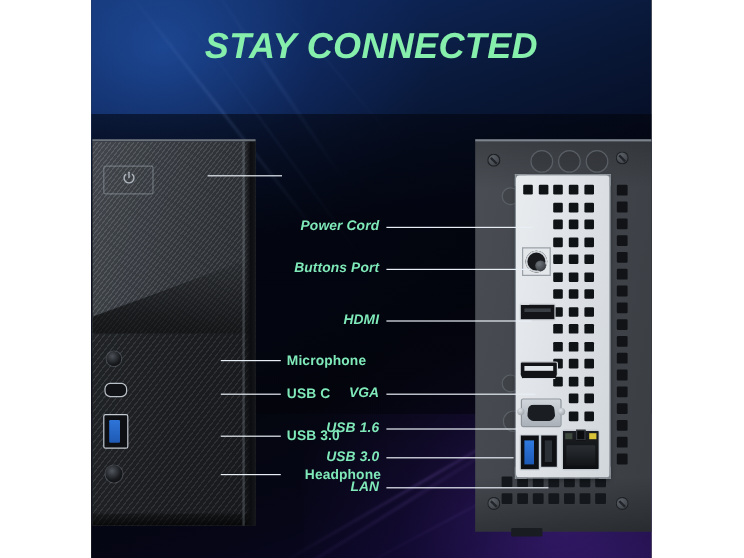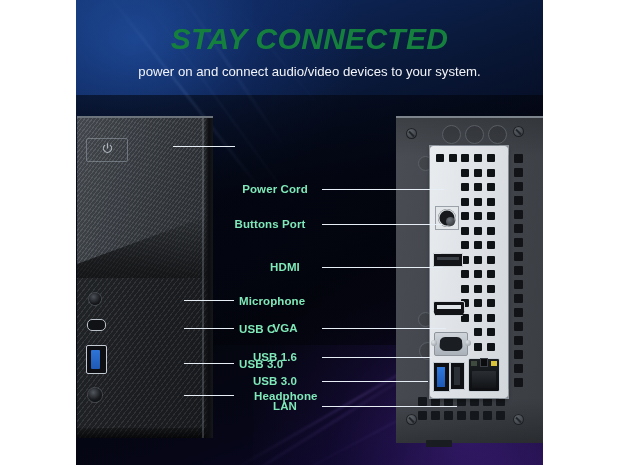--- a/index.html
+++ b/index.html
@@ -32,34 +32,34 @@
   .ps{position:absolute;background:linear-gradient(90deg,rgba(255,255,255,0) 0%,rgba(170,130,255,.20) 50%,rgba(255,255,255,0) 100%);
     transform-origin:0 0;filter:blur(1px);}
   .p1{left:150px;bottom:-10px;width:300px;height:2px;transform:rotate(-30deg);}
   .p2{left:190px;bottom:-26px;width:260px;height:1px;transform:rotate(-28deg);opacity:.7;}
   .p3{left:120px;bottom:-44px;width:330px;height:3px;transform:rotate(-32deg);opacity:.5;}
 
   
   #header{position:absolute;left:0;top:0;width:467px;height:112px;z-index:6;}
   #title{
     position:absolute;top:22px;left:0;width:100%;text-align:center;
-    color:#15803d;font-size:30px;font-weight:bold;font-style:italic;
+    color:#86efac;font-size:30px;font-weight:bold;font-style:italic;
     letter-spacing:.3px;
   }
   #subtitle{
     position:absolute;top:62px;left:18px;width:431px;text-align:center;
     color:#f2f4f8;font-size:13.2px;line-height:19px;font-weight:500;
   }
   #subtitle .l2{display:block;}
 
   
   .lbl{position:absolute;color:#7fe9b9;font-size:11.5px;font-weight:bold;
        white-space:nowrap;z-index:7;letter-spacing:.1px;}
   .lbl.two{line-height:15px;white-space:normal;width:92px;}
-  .lbl.r{text-align:center;}
+  .lbl.r{text-align:right;font-style:italic;}
 
   
   .line{position:absolute;height:1px;background:#e8eef5;z-index:7;}
 
   
   #front{position:absolute;left:1px;top:116px;width:136px;height:322px;z-index:4;}
   .f-top{position:absolute;left:0;top:0;width:136px;height:2px;background:#6d737a;}
   .f-body{position:absolute;left:0;top:2px;width:136px;height:320px;background:#23262a;overflow:hidden;}
   
   .f-upper{position:absolute;left:0;top:0;width:136px;height:176px;
@@ -216,21 +216,20 @@
     <div class="streak s2"></div>
     <div class="streak s3"></div>
     <div class="streak s4"></div>
     <div class="ps p1"></div>
     <div class="ps p2"></div>
     <div class="ps p3"></div>
 
     <div id="header">
       <div id="title">STAY CONNECTED</div>
       <div id="subtitle">
-        <span class="l2">power on and connect audio/video devices to your system.</span>
       </div>
     </div>
 
     <div id="front">
       <div class="f-top"></div>
       <div class="f-body">
         <div class="f-upper"></div>
         <div class="f-cut"></div>
         <div class="f-lower"></div>
         <div class="f-foot"></div>

